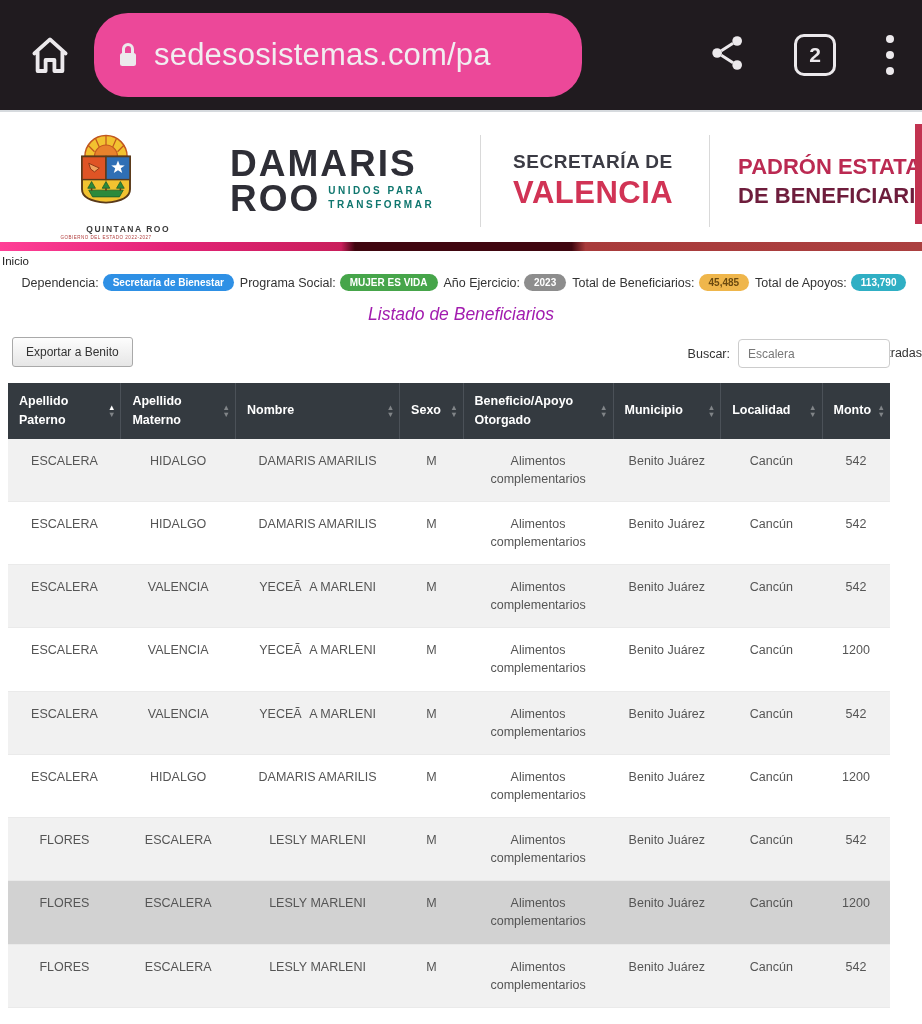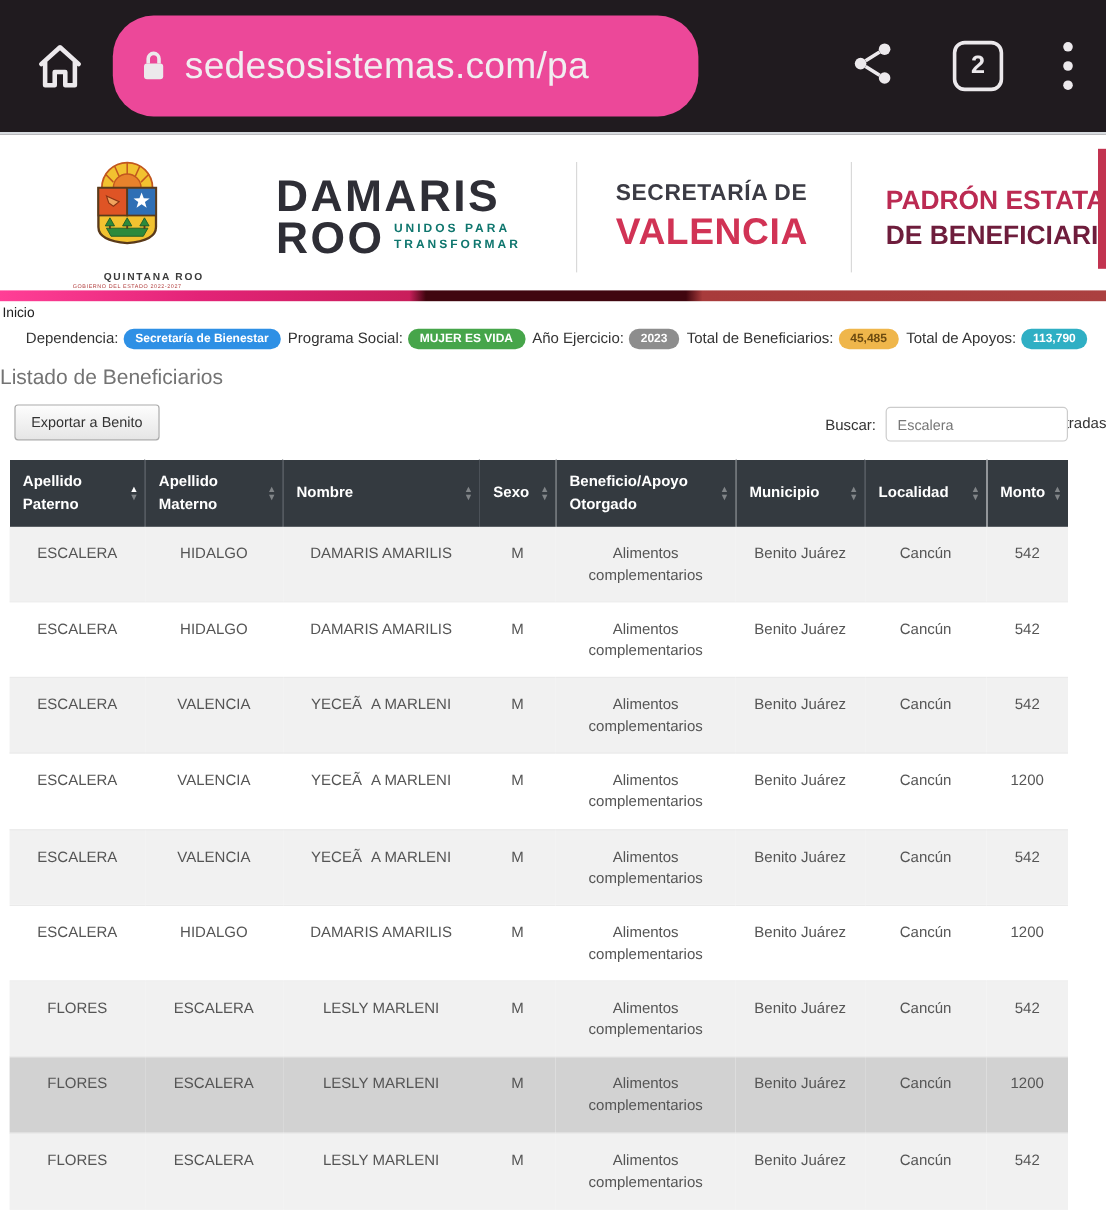--- a/index.html
+++ b/index.html
@@ -53,21 +53,21 @@
   .grad-bar{height:9px;background:linear-gradient(to right,
       #ff3f96 0%, #e32377 18%, #c91e5b 37%, #40060f 38.5%, #40060f 62%, #a83b3b 63.5%, #ab4040 100%);}
   .breadcrumb{font-size:11.5px;color:#222;margin:1px 0 0 2px;display:inline-block;text-decoration:none;}
   
   .meta-row{text-align:center;font-size:12.5px;color:#333;margin-top:5px;}
   .meta-label{margin-left:6px;}
   .badge{
     display:inline-block;color:#fff;font-size:10px;font-weight:bold;border-radius:10px;
     padding:3px 10px;margin-left:4px;vertical-align:1px;
   }
-  .page-title{text-align:left;font-size:17.5px;color:#737373;margin:13px 0 4px 0;}
+  .page-title{text-align:center;font-size:17.5px;color:#a21caf;margin:13px 0 4px 0;font-style:italic;}
   
   .controls{position:relative;height:44px;margin-top:8px;}
   .export-btn{
     position:absolute;left:12px;top:4px;padding:7px 13px;font-size:12px;color:#333;
     background:linear-gradient(#fdfdfd,#e6e6e6);border:1px solid #a9a9a9;border-radius:3px;cursor:pointer;
     font-family:"Liberation Sans", sans-serif;
   }
   .length-wrap{position:absolute;left:0;right:0;top:8px;text-align:right;font-size:12.5px;color:#333;}
   .length-select{
     display:inline-flex;align-items:center;border:1px solid #c9c9c9;border-radius:4px;

